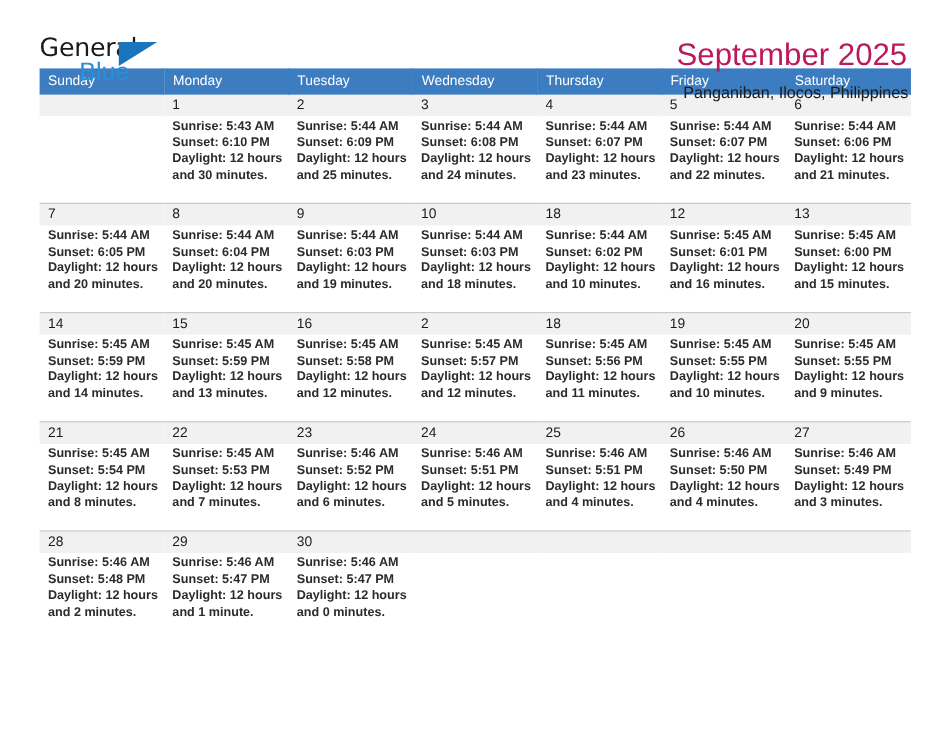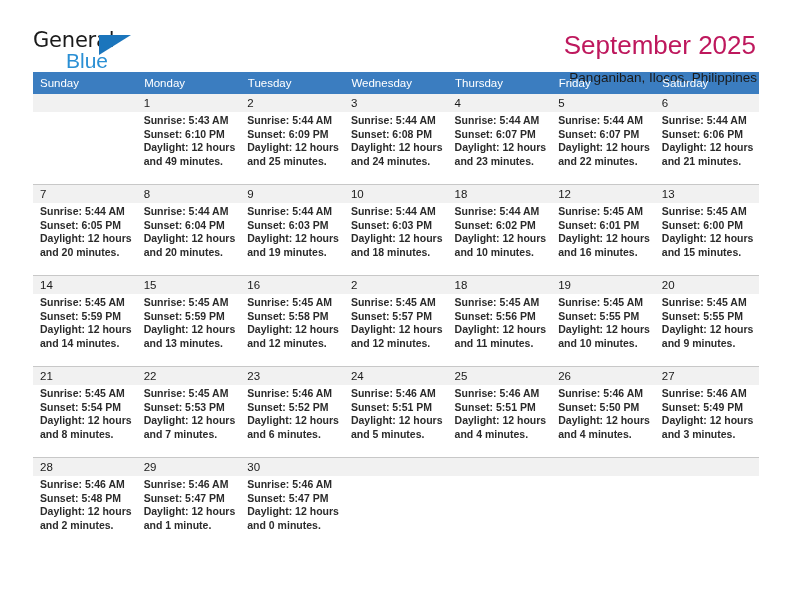--- a/index.html
+++ b/index.html
@@ -20,21 +20,21 @@
     box-sizing: border-box;
   }
 
   
   .top {
     display: flex;
     align-items: flex-start;
     justify-content: space-between;
     padding: 28px 35px 0 33px;
     box-sizing: border-box;
-    height: 72px;
+    height: 57px;
   }
   .logo {
     position: relative;
     width: 130px;
     height: 46px;
   }
   .logo-general {
     position: absolute;
     left: 0;
     top: 0;
@@ -176,21 +176,21 @@
         <td>4</td>
         <td>5</td>
         <td>6</td>
       </tr>
       <tr class="info-row">
         <td class="empty"></td>
         <td>
           <span class="cell-line">Sunrise: 5:43 AM</span>
           <span class="cell-line">Sunset: 6:10 PM</span>
           <span class="cell-line">Daylight: 12 hours</span>
-          <span class="cell-line">and 49 minutes.</span>
+          <span class="cell-line">and 30 minutes.</span>
         </td>
         <td>
           <span class="cell-line">Sunrise: 5:44 AM</span>
           <span class="cell-line">Sunset: 6:09 PM</span>
           <span class="cell-line">Daylight: 12 hours</span>
           <span class="cell-line">and 25 minutes.</span>
         </td>
         <td>
           <span class="cell-line">Sunrise: 5:44 AM</span>
           <span class="cell-line">Sunset: 6:08 PM</span>

